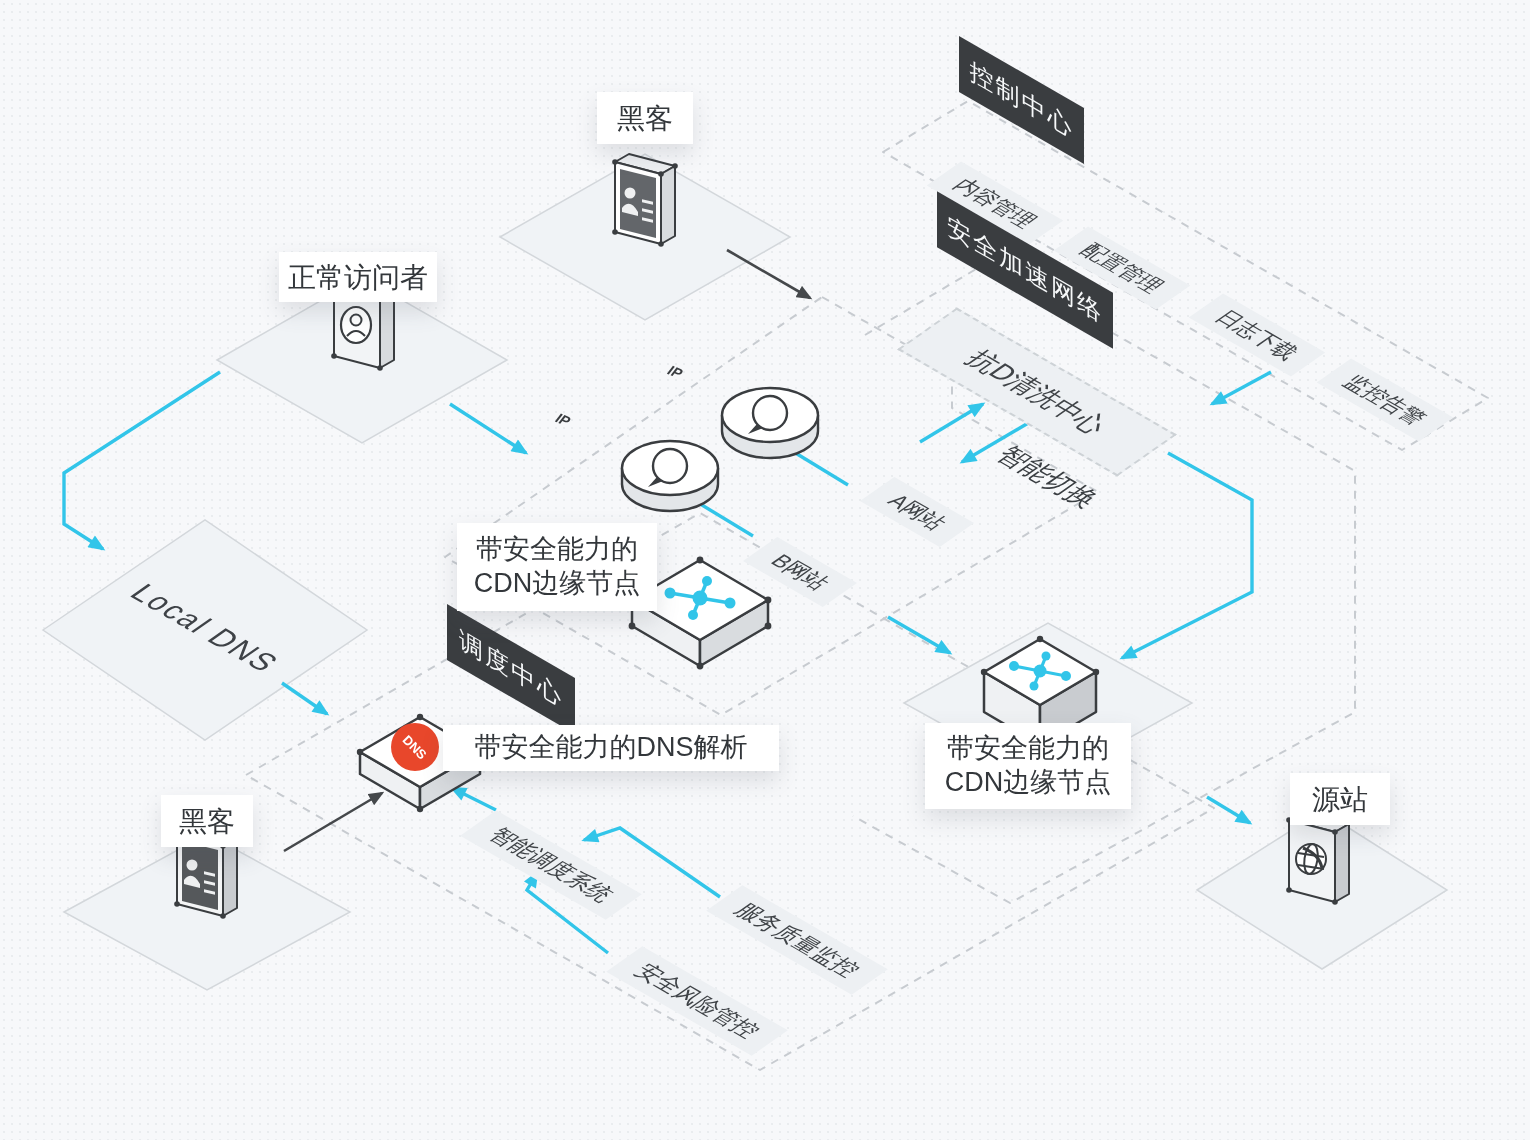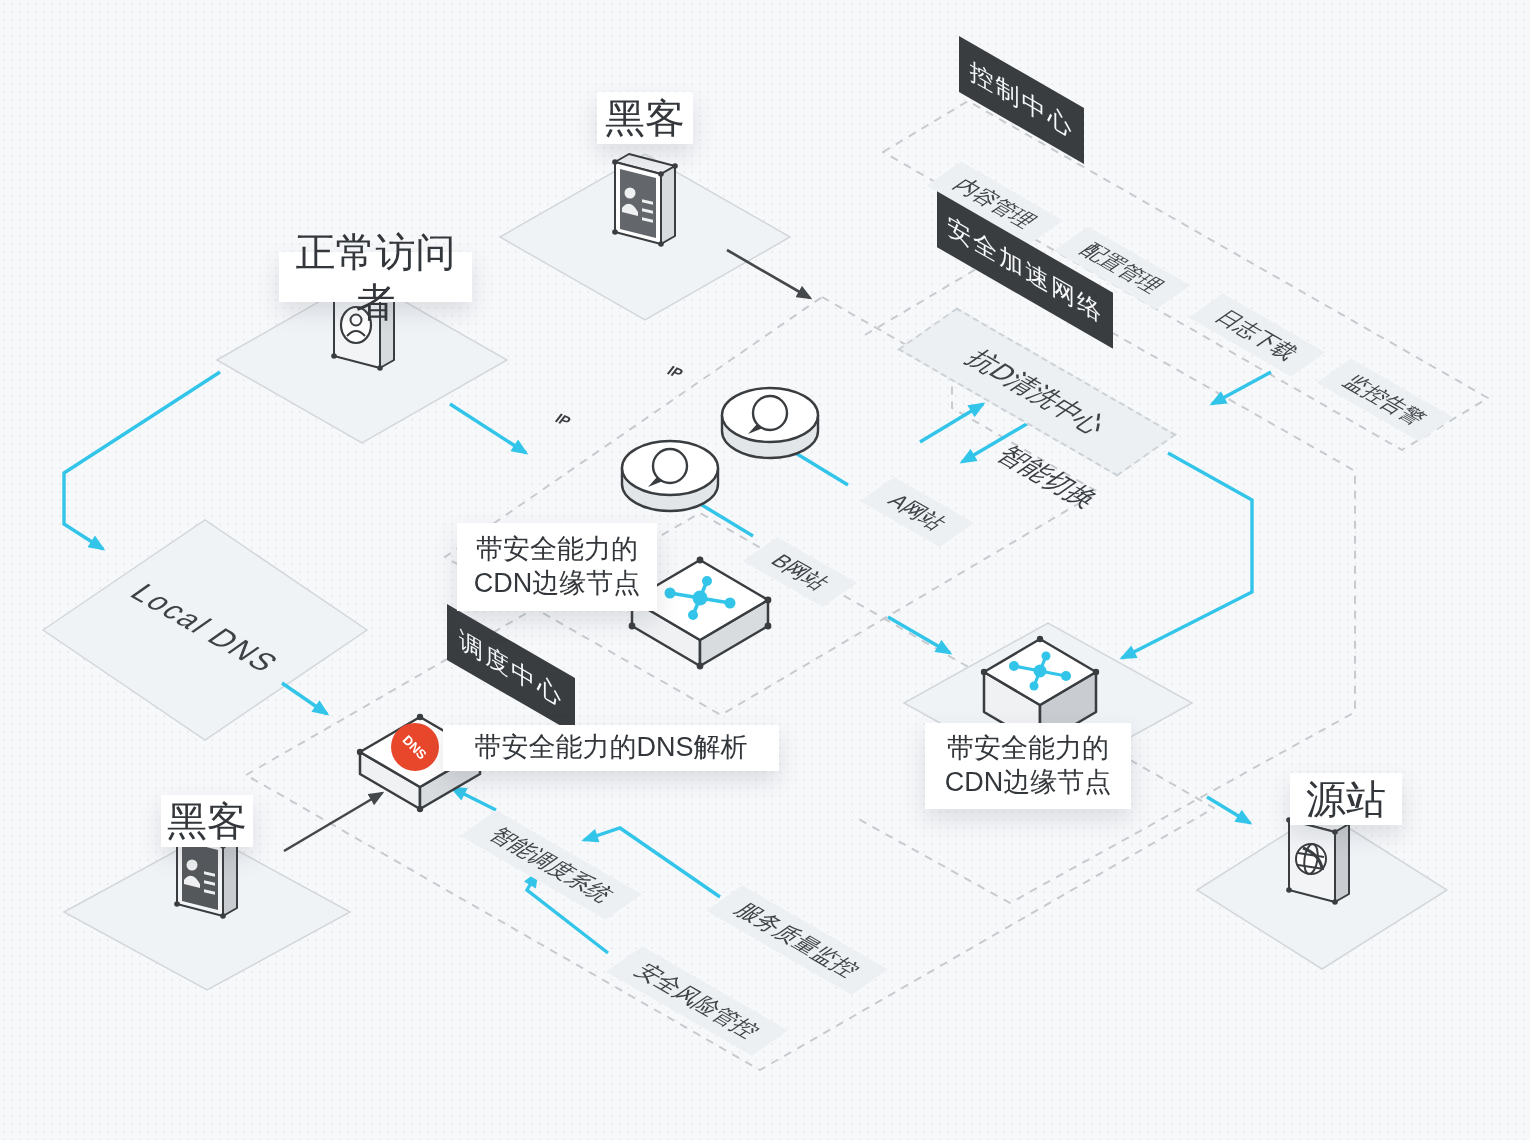--- a/index.html
+++ b/index.html
@@ -9,21 +9,21 @@
     background-size:8px 8px;}
   #scene{position:absolute;left:0;top:0;}
   .tag{position:absolute;display:flex;flex-direction:column;align-items:center;justify-content:center;
     background:#FFFFFF;color:#33373B;box-shadow:0 10px 22px rgba(80,90,100,.16);text-align:center;line-height:1.25;}
   .panel{position:absolute;display:flex;align-items:center;justify-content:center;background:#3A3D40;color:#F7F9FA;
     transform:skewY(30deg);letter-spacing:2px;white-space:nowrap;}
   .floor{position:absolute;display:flex;align-items:center;justify-content:center;background:#EDF0F3;color:#3F4347;
     transform:rotate(30deg) skewX(-25deg);white-space:nowrap;}
   .floor.plain{background:transparent;}
   .f21{font-size:21px;} .f22{font-size:22px;} .f24{font-size:24px;} .f26{font-size:26px;}
-  .f27{font-size:27px;} .f28{font-size:40px;} .f29{font-size:29px;letter-spacing:2px;}
+  .f27{font-size:27px;} .f28{font-size:28px;} .f29{font-size:29px;letter-spacing:2px;}
 </style>
 </head>
 <body>
 
 <div id="stage">
 
 <svg id="scene" width="1530" height="1140" viewBox="0 0 1530 1140">
   <defs>
     <marker id="mc" markerUnits="userSpaceOnUse" markerWidth="18" markerHeight="14" viewBox="0 0 12 10" refX="10" refY="5" orient="auto">
       <path d="M0,0 L12,5 L0,10 Z" fill="#32C5E9"></path>
@@ -234,23 +234,23 @@
   <div class="floor plain f29" style="left:120px;top:608px;width:170px;height:40px;color:#3E4247;">Local DNS</div>
   <div class="floor f22" style="left:467px;top:845px;width:168px;height:40px;">智能调度系统</div>
   <div class="floor f22" style="left:713px;top:920px;width:168px;height:40px;">服务质量监控</div>
   <div class="floor f22" style="left:613px;top:981px;width:168px;height:40px;">安全风险管控</div>
 
   <div class="panel f24" style="left:959px;top:72px;width:125px;height:56px;">控制中心</div>
   <div class="panel f24" style="left:937px;top:242px;width:176px;height:56px;">安全加速网络</div>
   <div class="panel f24" style="left:447px;top:641px;width:128px;height:56px;">调度中心</div>
 
   <div class="tag f28" style="left:597px;top:92px;width:96px;height:52px;">黑客</div>
-  <div class="tag f28" style="left:279px;top:252px;width:193px;height:50px;">正常访问者</div>
+  <div class="tag f28" style="left:279px;top:252px;width:158px;height:50px;">正常访问者</div>
   <div class="tag f28" style="left:161px;top:795px;width:92px;height:52px;">黑客</div>
-  <div class="tag f28" style="left:1290px;top:773px;width:112px;height:52px;">源站</div>
+  <div class="tag f28" style="left:1290px;top:773px;width:100px;height:52px;">源站</div>
   <div class="tag f27" style="left:457px;top:523px;width:200px;height:88px;">
     <span>带安全能力的</span>
     <span>CDN边缘节点</span>
   </div>
   <div class="tag f27" style="left:443px;top:725px;width:336px;height:46px;text-align:right;">带安全能力的DNS解析</div>
   <div class="tag f27" style="left:925px;top:723px;width:206px;height:86px;">
     <span>带安全能力的</span>
     <span>CDN边缘节点</span>
   </div>
 </div>

